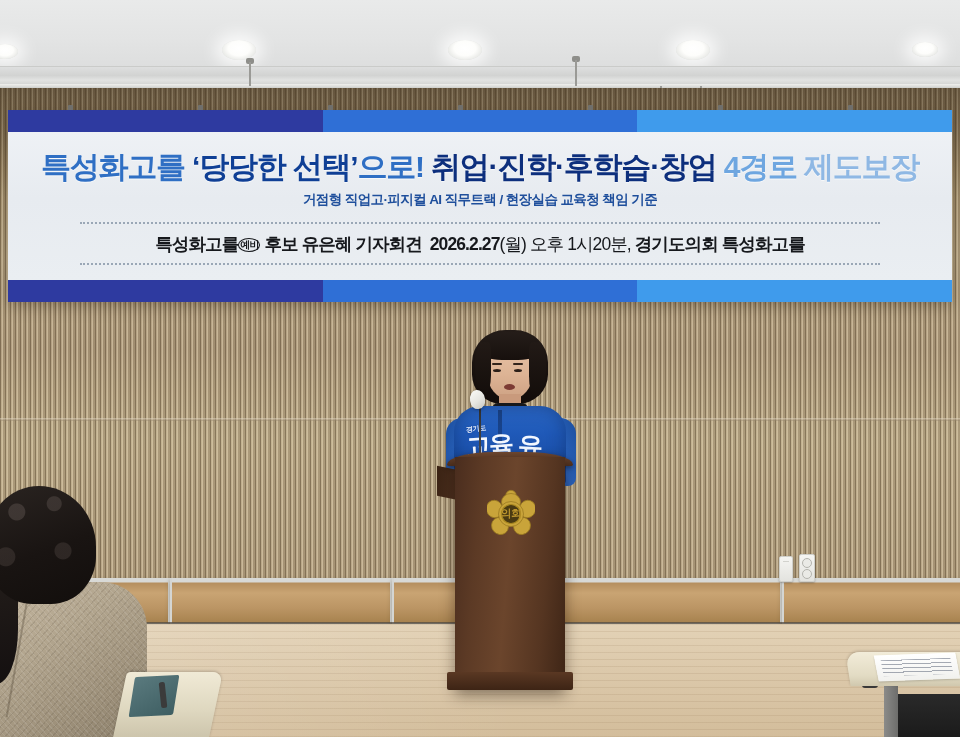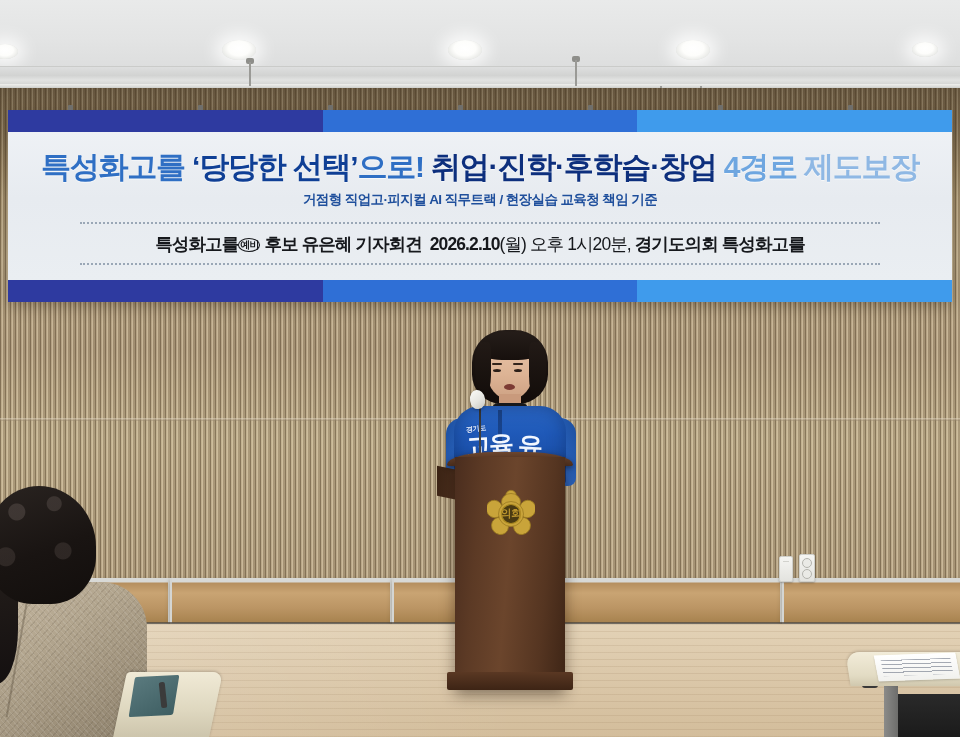--- a/index.html
+++ b/index.html
@@ -459,21 +459,21 @@
 
       <div class="subline">거점형 직업고·피지컬 AI 직무트랙 / 현장실습 교육청 책임 기준</div>
 
       <div class="dotted-rule"></div>
 
       <div class="infoline">
         <span>특성화고를</span><span class="tiny">예비</span>
         <span>후보</span>
         <span>유은혜</span>
         <span>기자회견</span>
-        &nbsp;<span>2026.2.10</span><span class="light">(<span>월</span>)</span>
+        &nbsp;<span>2026.2.27</span><span class="light">(<span>월</span>)</span>
         <span class="light">오후 1시20분,</span>
         <span>경기도의회 특성화고를</span>
       </div>
 
       <div class="dotted-rule2"></div>
     </div>
 
     <div class="banner-stripe bottom">
       <div class="bs-seg" style="background: rgb(46, 58, 160);"></div>
       <div class="bs-seg" style="background: rgb(47, 111, 214);"></div>

